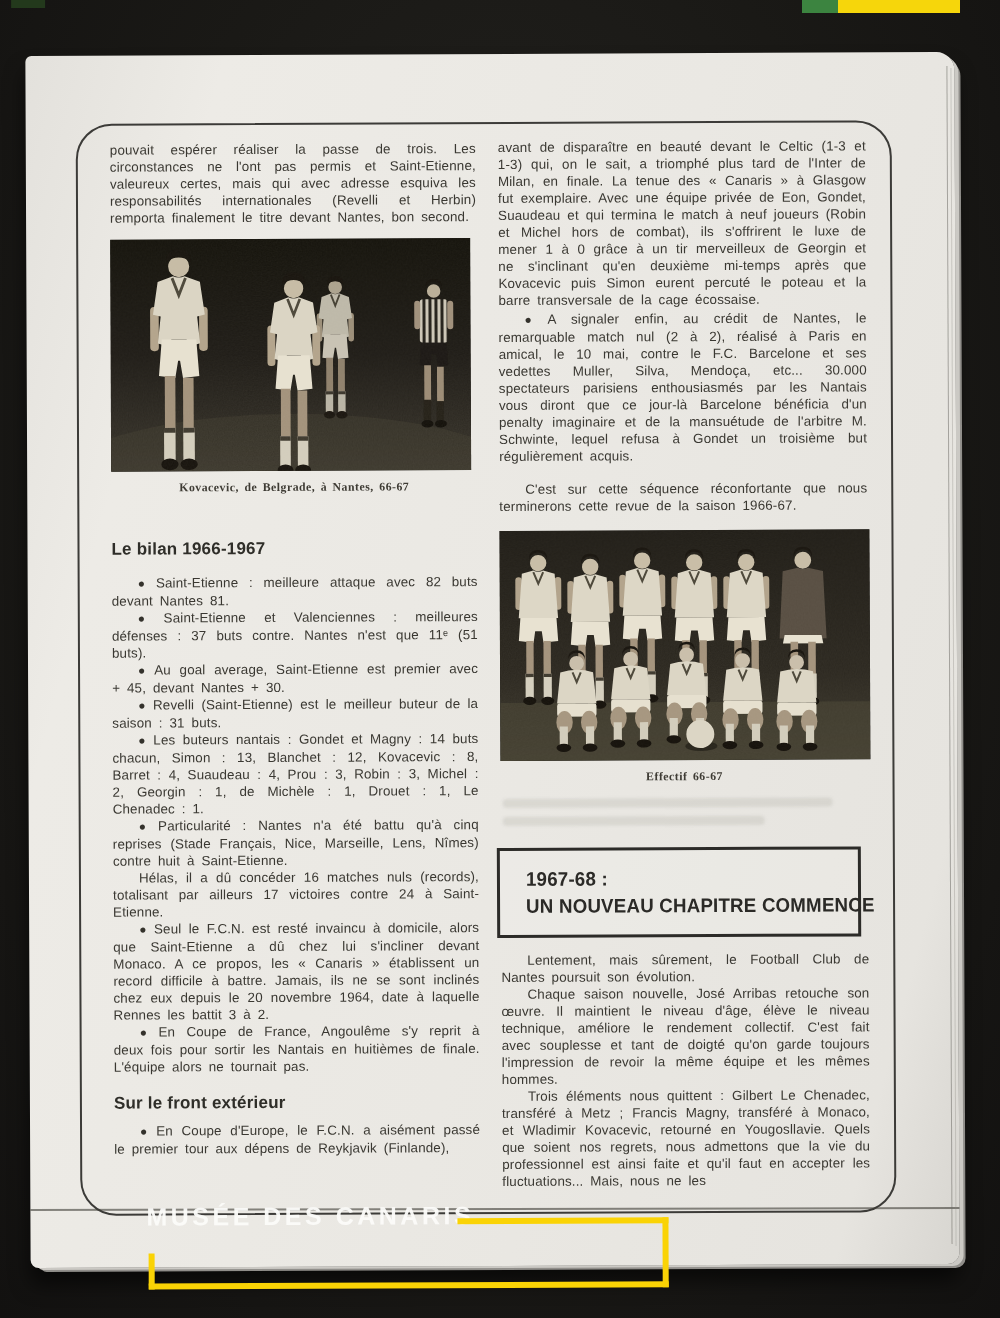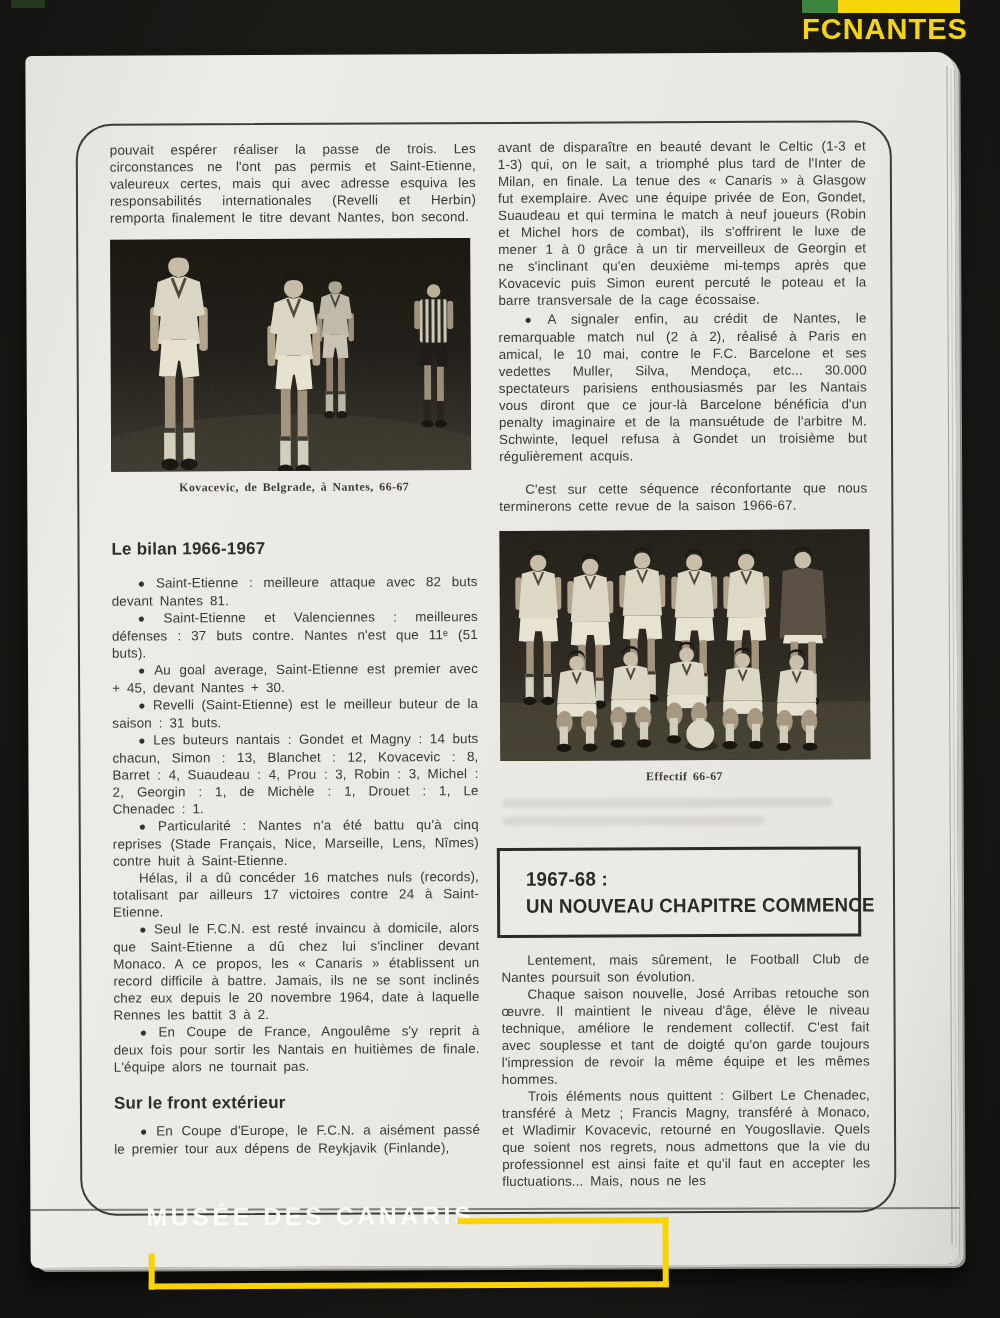--- a/index.html
+++ b/index.html
@@ -95,21 +95,20 @@
   .logo-text{margin:1px 0 0 10px;font-size:29px;font-weight:800;color:#f6d60b;letter-spacing:1px;line-height:30px;}
 </style>
 </head>
 <body>
 
 <div class="logo">
   <div class="logo-bar">
       <div class="g"></div>
       <div class="y"></div>
     </div>
-  <div class="logo-text">FCNANTES</div>
 </div>
 
 <div class="page">
   <div class="tape"></div>
   <div class="borderbox"></div>
 
   <div class="col lcol">
     <p class="para">pouvait espérer réaliser la passe de trois. Les circonstances ne l'ont pas permis et Saint-Etienne, valeureux certes, mais qui avec adresse esquiva les responsabilités internationales (Revelli et Herbin) remporta finalement le titre devant Nantes, bon second.</p>
 
     <div class="photo mt-photo1">

